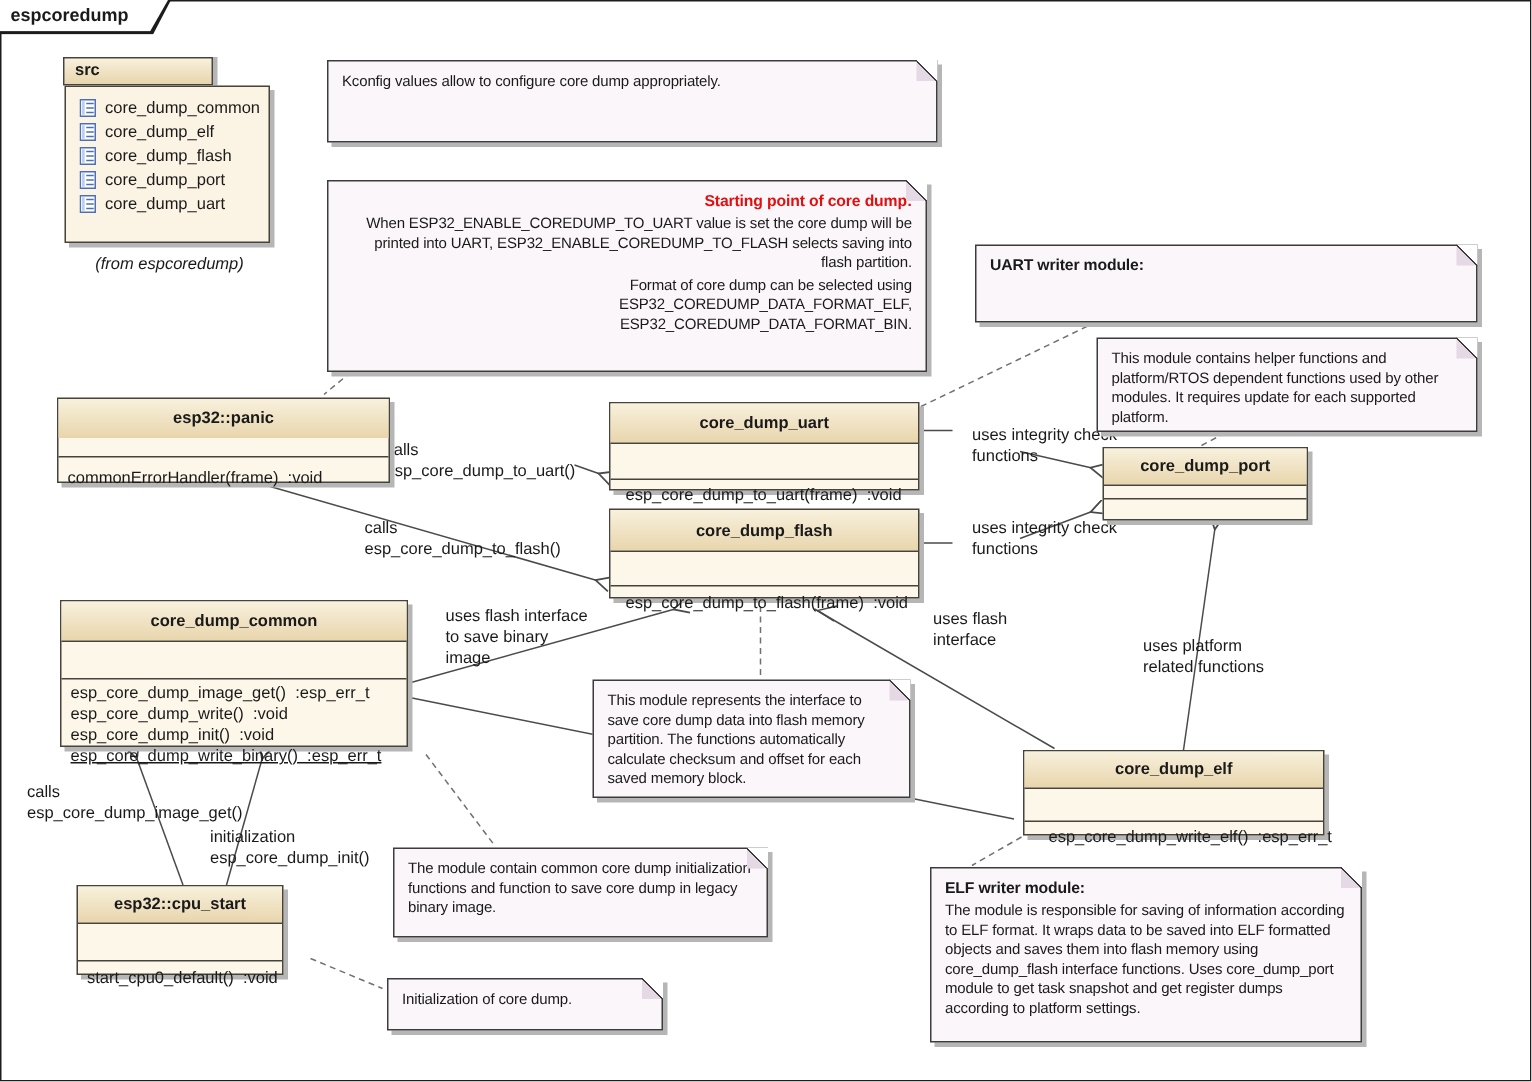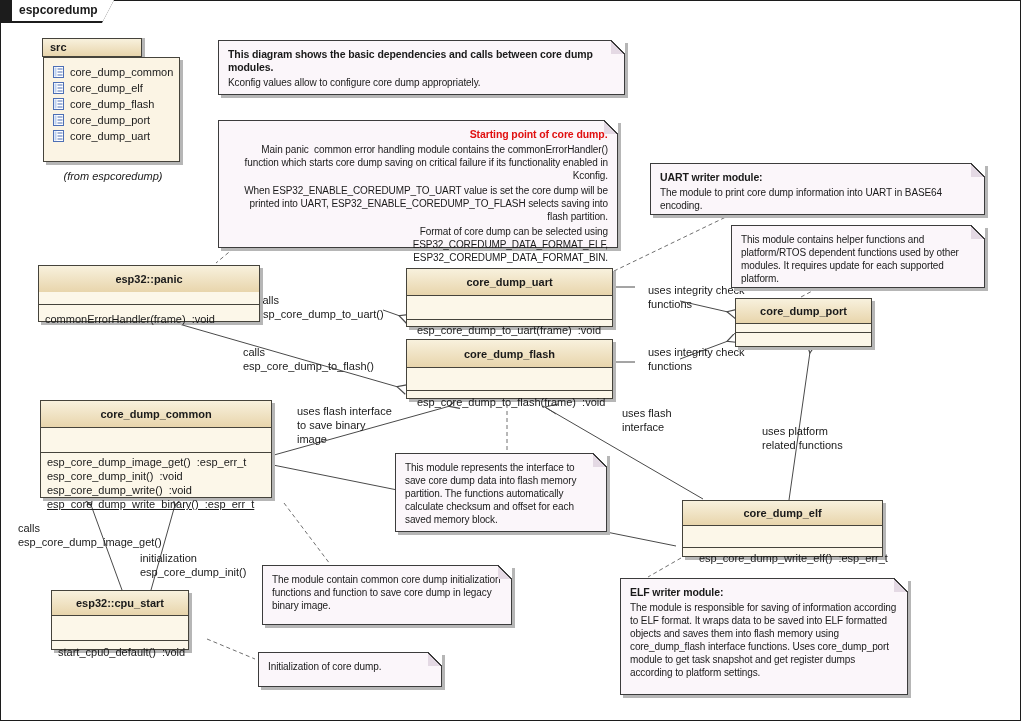--- a/index.html
+++ b/index.html
@@ -3,21 +3,21 @@
 <meta charset="utf-8">
 <style>
   html,body{margin:0;padding:0;background:#ffffff;}
   body{width:1021px;height:721px;position:relative;overflow:hidden;
        font-family:"Liberation Sans",sans-serif;color:#1a1a1a;}
   .frame{position:absolute;left:0;top:0;width:1019px;height:719px;border:1px solid #1c1c1c;}
   .frame-tab{position:absolute;left:0;top:0;width:114px;height:23px;background:#1c1c1c;
              clip-path:polygon(0 0,100% 0,calc(100% - 12px) 100%,0 100%);}
   .frame-tab-inner{position:absolute;left:0;top:0;width:112px;height:21px;background:#fff;
              clip-path:polygon(0 0,100% 0,calc(100% - 12px) 100%,0 100%);
-             font-weight:bold;font-size:12px;line-height:21px;padding-left:7px;box-sizing:border-box;margin-left:12px;}
+             font-weight:bold;font-size:12px;line-height:21px;padding-left:7px;box-sizing:border-box;}
   svg.connectors{position:absolute;left:0;top:0;pointer-events:none;}
 
   
   .uml-class{position:absolute;border:1px solid #45433b;background:#fcf7e9;
              box-shadow:3px 3px 0 #b6b6b6;box-sizing:border-box;}
   .cls-header{background:linear-gradient(#f8f1dd,#e8d5ac);font-weight:bold;font-size:11px;
               text-align:center;box-sizing:border-box;display:flex;align-items:center;justify-content:center;}
   .cls-attrs{border-top:1px solid #45433b;box-sizing:border-box;}
   .cls-methods{border-top:1px solid #45433b;box-sizing:border-box;padding:2px 0 0 6px;margin-top:12px;}
   .m{font-size:11px;line-height:14px;white-space:pre;}
@@ -163,36 +163,33 @@
         <line x1="4.5" y1="6" x2="9.5" y2="6" stroke="#4d6fb5"></line>
         <line x1="4.5" y1="9" x2="9.5" y2="9" stroke="#4d6fb5"></line>
       </svg>
     <span>core_dump_uart</span>
   </div>
 </div>
 <div class="pkg-caption" style="left:38px;top:170px;width:150px;">(from espcoredump)</div>
 
 <div class="note" style="left:218px;top:40px;width:407px;height:55px;">
   <div class="fold"></div>
-  <p class="nt">This diagram shows the basic dependencies and calls between core dump modules.</p>
   <p>Kconfig values allow to configure core dump appropriately.</p>
 </div>
 
 <div class="note" style="left:218px;top:120px;width:400px;height:128px;text-align:right;">
   <div class="fold"></div>
   <p class="red">Starting point of core dump:</p>
-  <p>Main panic  common error handling module contains the commonErrorHandler() function which starts core dump saving on critical failure if its functionality enabled in Kconfig.</p>
   <p>When ESP32_ENABLE_COREDUMP_TO_UART value is set the core dump will be printed into UART, ESP32_ENABLE_COREDUMP_TO_FLASH selects saving into flash partition.</p>
   <p>Format of core dump can be selected using ESP32_COREDUMP_DATA_FORMAT_ELF, ESP32_COREDUMP_DATA_FORMAT_BIN.</p>
 </div>
 
 <div class="note" style="left:650px;top:163px;width:335px;height:52px;">
   <div class="fold"></div>
   <p class="nt">UART writer module:</p>
-  <p>The module to print core dump information into UART in BASE64 encoding.</p>
 </div>
 
 <div class="note" style="left:731px;top:225px;width:254px;height:63px;">
   <div class="fold"></div>
   <p>This module contains helper functions and platform/RTOS dependent functions used by other modules. It requires update for each supported platform.</p>
 </div>
 
 <div class="note" style="left:395px;top:453px;width:212px;height:79px;">
   <div class="fold"></div>
   <p>This module represents the interface to save core dump data into flash memory partition. The functions automatically calculate checksum and offset for each saved memory block.</p>
@@ -235,22 +232,22 @@
   <div class="cls-methods" style="height:20px;padding-top:4px;padding-left:10px;">
     <div class="m">esp_core_dump_to_flash(frame)  :void</div>
   </div>
 </div>
 
 <div class="uml-class" style="left:40px;top:400px;width:232px;height:98px;">
   <div class="cls-header" style="height:26px;">core_dump_common</div>
   <div class="cls-attrs" style="height:13px;"></div>
   <div class="cls-methods" style="height:56px;padding-top:2px;">
     <div class="m">esp_core_dump_image_get()  :esp_err_t</div>
+    <div class="m">esp_core_dump_write()  :void</div>
     <div class="m">esp_core_dump_init()  :void</div>
-    <div class="m">esp_core_dump_write()  :void</div>
     <div class="m u">esp_core_dump_write_binary()  :esp_err_t</div>
   </div>
 </div>
 
 <div class="uml-class" style="left:735px;top:298px;width:137px;height:49px;">
   <div class="cls-header" style="height:24px;">core_dump_port</div>
   <div class="cls-attrs" style="height:9px;"></div>
   <div class="cls-attrs" style="height:14px;"></div>
 </div>
 

